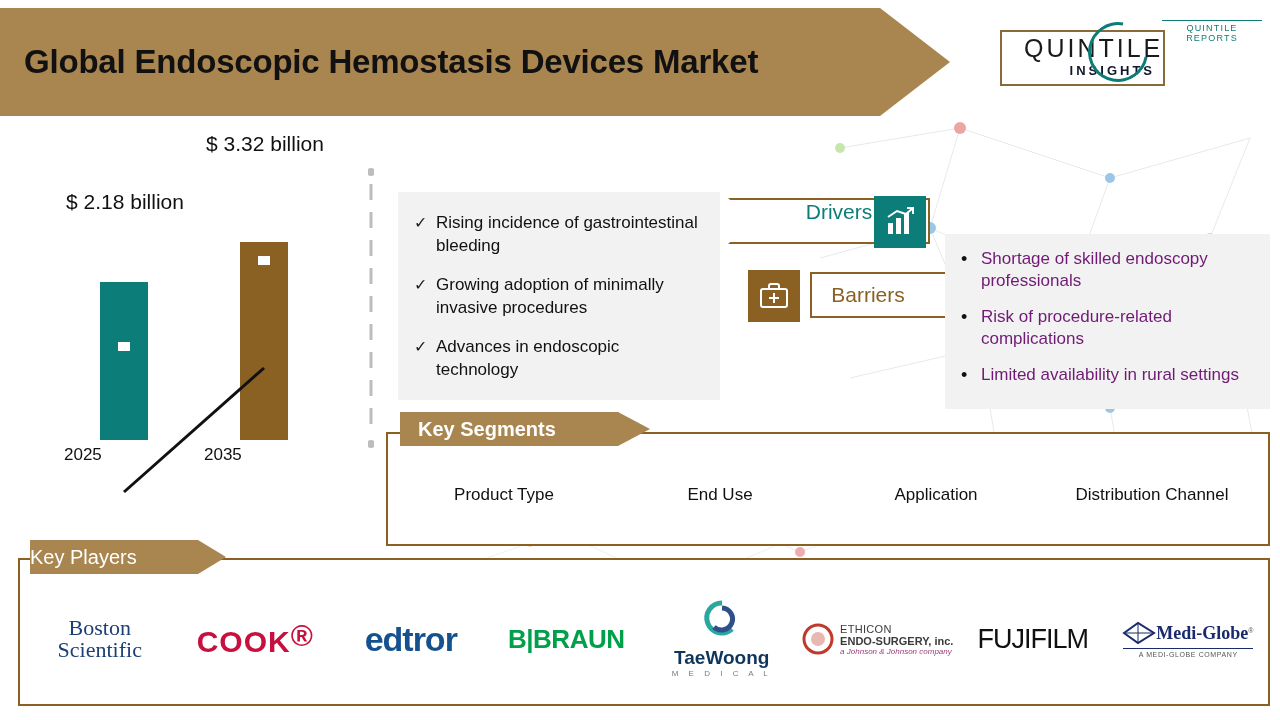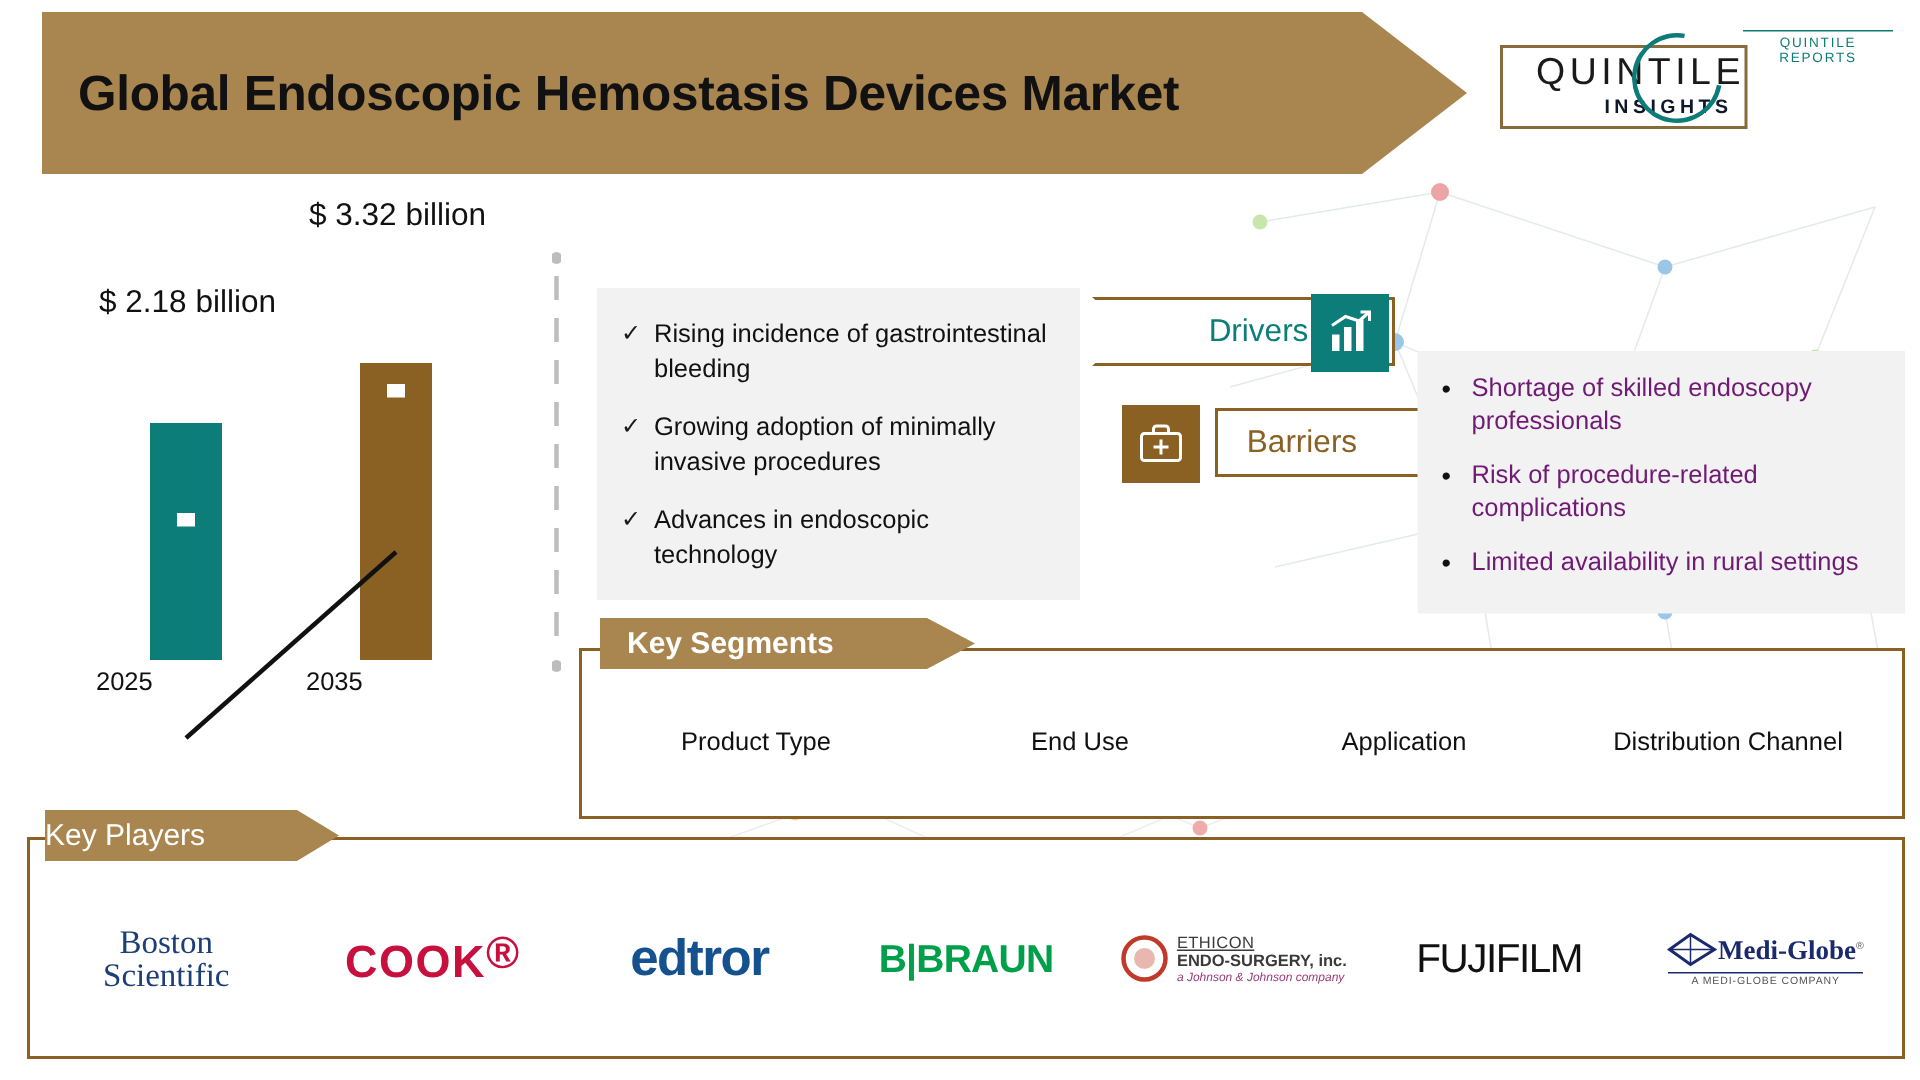--- a/index.html
+++ b/index.html
@@ -9,21 +9,21 @@
     background: #ffffff;
     overflow: hidden;
   }
   .page { position: relative; width: 1280px; height: 720px; background: #fff; }
 
   
   .header-banner {
     position: absolute; left: 0; top: 8px; width: 950px; height: 108px;
     background: #A9854F;
     clip-path: polygon(0 0, 880px 0, 950px 54px, 880px 108px, 0 108px);
-    display: flex; align-items: center; margin-left: 28px;
+    display: flex; align-items: center;
   }
   .header-title {
     color: #111; font-size: 33px; font-weight: bold; line-height: 1.22;
     padding-left: 24px; max-width: 800px; letter-spacing: -0.2px;
   }
 
   
   .logo-area { position: absolute; right: 10px; top: 16px; width: 270px; height: 82px; }
   .logo-quintile {
     position: absolute; left: 0; top: 14px; width: 165px; height: 56px;
@@ -104,21 +104,21 @@
     background: #f2f2f2; padding: 20px 14px 0 16px;
   }
   .drv-item { display: flex; margin-bottom: 16px; }
   .drv-check { color: #1a1a1a; font-size: 16px; width: 22px; flex: none; line-height: 1.35; }
   .drv-text { font-size: 17px; color: #111; line-height: 1.35; }
 
   .drivers-ribbon {
     position: absolute; left: 728px; top: 198px; width: 202px; height: 46px;
     background: #fff; border: 2px solid #8a6123;
     clip-path: polygon(0 0, 202px 0, 202px 46px, 0 46px, 26px 23px);
-    display: flex; align-items: center; justify-content: center;
+    display: flex; justify-content: center;
   }
   .drivers-ribbon span { font-size: 21px; color: #0c7d78; padding-left: 20px; }
   .drivers-icon {
     position: absolute; left: 874px; top: 196px; width: 52px; height: 52px;
     background: #0c7d78; display: flex; align-items: center; justify-content: center;
   }
 
   .barriers-ribbon {
     position: absolute; left: 810px; top: 272px; width: 138px; height: 46px;
     background: #fff; border: 2px solid #8a6123;
@@ -174,21 +174,21 @@
     display: flex; align-items: center;
   }
   .player { flex: 1; text-align: center; }
 
   .lg-boston { color: #1b3f76; font-family: "Liberation Serif", serif; font-size: 22px; line-height: 1.0; }
   .lg-cook { color: #c8103e; font-size: 30px; font-weight: bold; letter-spacing: 1px; }
   .lg-edtror { color: #15518f; font-size: 34px; font-weight: bold; letter-spacing: -1px; }
   .lg-braun { color: #00a04a; font-size: 26px; font-weight: bold; letter-spacing: -0.5px; }
   .lg-taewoong .tw-name { color: #10355c; font-size: 19px; font-weight: bold; margin-top: 3px; }
   .lg-taewoong .tw-sub { color: #7a7a7a; font-size: 8px; letter-spacing: 4px; }
-  .lg-ethicon .et-1 { color: #3a3a3a; font-size: 11px; letter-spacing: .3px; text-decoration: underline; }
+  .lg-ethicon .et-1 { color: #3a3a3a; font-size: 11px; letter-spacing: .3px; }
   .lg-ethicon .et-2 { color: #3a3a3a; font-size: 11px; font-weight: bold; }
   .lg-ethicon .et-3 { color: #9a3b7a; font-size: 8px; font-style: italic; }
   .lg-fuji { color: #111; font-size: 27px; font-weight: normal; letter-spacing: -1px; }
   .lg-mediglobe .mg-1 { color: #1a2a6c; font-size: 18px; font-weight: bold; font-family: "Liberation Serif", serif; }
   .lg-mediglobe .mg-2 { color: #555; font-size: 7px; letter-spacing: .6px; }
   .mg-rule { width: 130px; height: 1px; background: #1a2a6c; margin: 2px auto; }
 </style>
 </head>
 <body>
 
@@ -367,20 +367,28 @@
     </div>
 
     <div class="player">
       <div class="lg-edtror">edtror</div>
     </div>
 
     <div class="player">
       <span class="lg-braun">B</span><span class="lg-braun bar2">|</span><span class="lg-braun">BRAUN</span>
     </div>
 
+    <div class="player lg-taewoong">
+      <svg width="46" height="40" viewBox="0 0 46 40">
+        <path d="M23 3 a15 15 0 1 0 10 26" stroke="#2aa8a0" stroke-width="5" fill="none"></path>
+        <path d="M23 8 a11 11 0 1 1 -8 19" stroke="#2f4f8a" stroke-width="5" fill="none"></path>
+      </svg>
+      <div class="tw-name">TaeWoong</div>
+      <div class="tw-sub">M E D I C A L</div>
+    </div>
 
     <div class="player lg-ethicon">
       <div style="display:flex;align-items:center;justify-content:center;">
         <svg width="34" height="34" viewBox="0 0 34 34">
           <circle cx="17" cy="17" r="14" fill="none" stroke="#c0392b" stroke-width="3"></circle>
           <circle cx="17" cy="17" r="7" fill="#e8b8b0"></circle>
         </svg>
         <div style="text-align:left;margin-left:5px;">
           <div class="et-1">ETHICON</div>
           <div class="et-2">ENDO-SURGERY, inc.</div>

